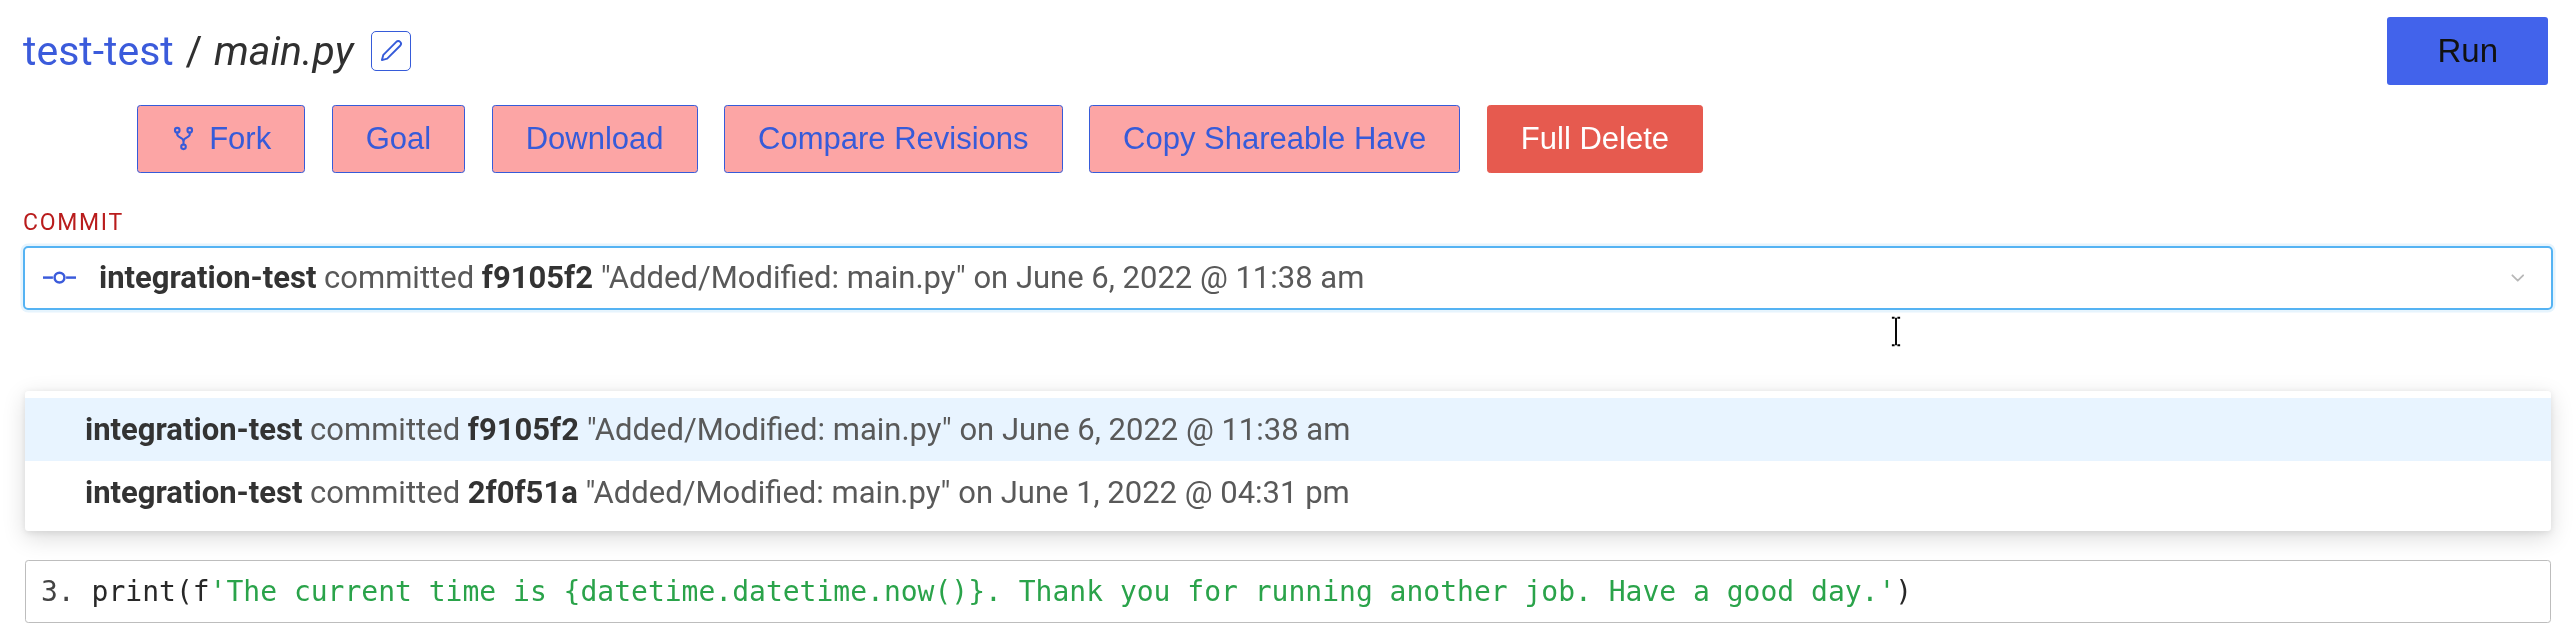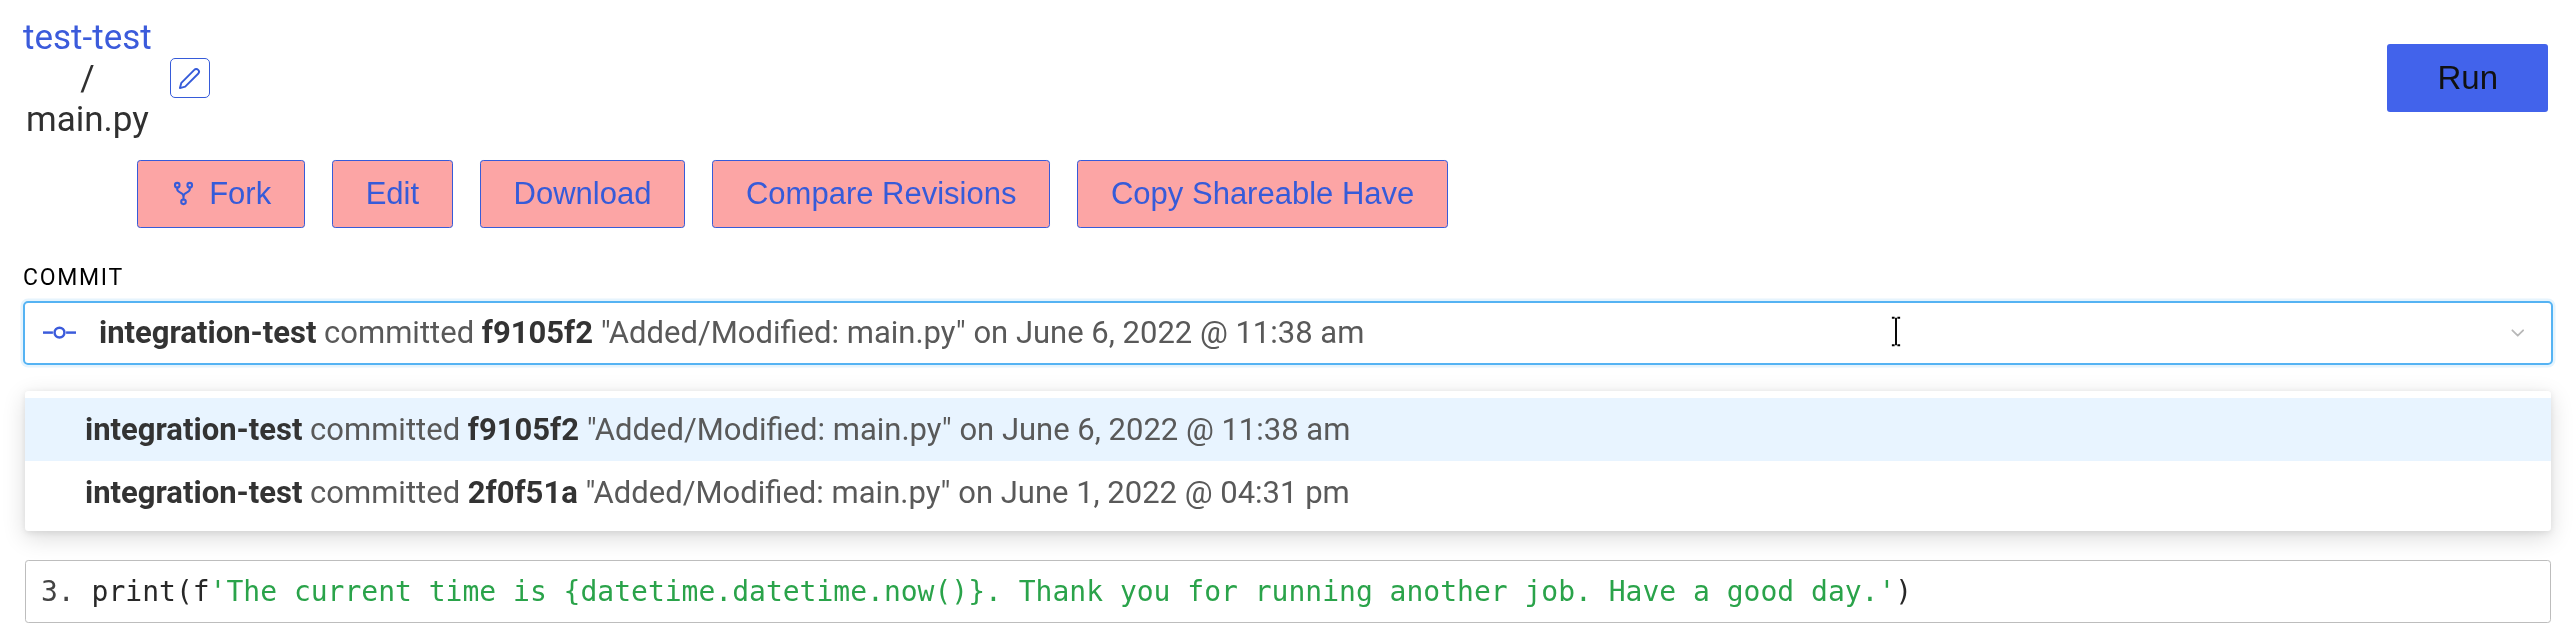--- a/index.html
+++ b/index.html
@@ -15,34 +15,33 @@
   position: relative;
   overflow: hidden;
 }
 .header-row {
   display: flex;
   align-items: center;
   padding: 16.6px 23px 20px 23px;
 }
 .breadcrumb {
   display: flex;
-  align-items: center;
-  font-size: 35px;
+  font-size: 41px;
   font-weight: 400;
-  flex-direction: column;
 }
 .breadcrumb-repo {
   color: #3b5bdb;
 }
 .breadcrumb-sep {
   color: #303030;
   margin: 0 11.6px;
 }
 .breadcrumb-file {
   color: #303030;
+  font-style: italic;
 }
 .edit-icon-btn {
   width: 40px;
   height: 40px;
   margin-left: 18px;
   border: 1.7px solid #365bd9;
   border-radius: 5px;
   background: #fff;
   display: flex;
   align-items: center;
@@ -83,21 +82,21 @@
   align-items: center;
   gap: 13.2px;
 }
 .tool-btn.danger {
   background: #e65a4f;
   color: #fff;
   border-color: #e65a4f;
 }
 .section-label {
   font-size: 23px;
-  color: #000000;
+  color: #b91c1c;
   letter-spacing: 1.7px;
   padding: 0 12px 10px 23px;
 }
 .commit-select {
   margin: 0 23px 0 23px;
   border: 2.5px solid #55b3f3;
   border-radius: 5px;
   box-shadow: 0 0 0 2.5px rgba(85,179,243,0.15);
   display: flex;
   align-items: center;
@@ -200,24 +199,25 @@
   <button class="tool-btn">
     <svg width="25" height="25" viewBox="0 0 24 24" fill="none" stroke="#365bd9" stroke-width="2" stroke-linecap="round" stroke-linejoin="round">
       <circle cx="6" cy="4" r="2.2"></circle>
         <circle cx="18" cy="4" r="2.2"></circle>
         <circle cx="12" cy="20" r="2.2"></circle>
       <path d="M6 6.2v2c0 3 6 3 6 6v3.6"></path>
         <path d="M18 6.2v2c0 3-6 3-6 6"></path>
     </svg>
     <span>Fork</span>
   </button>
-  <button class="tool-btn">Edit</button>
+  <button class="tool-btn">Goal</button>
   <button class="tool-btn">Download</button>
   <button class="tool-btn">Compare Revisions</button>
   <button class="tool-btn">Copy Shareable Have</button>
+  <button class="tool-btn danger">Full Delete</button>
 </div>
 
 <div class="section-label">COMMIT</div>
 
 <div class="commit-select">
   <svg class="commit-node-svg" width="33" height="13.2" viewBox="0 0 40 16">
     <line x1="0" y1="8" x2="12" y2="8" stroke="#3b5bdb" stroke-width="3"></line>
     <circle cx="20" cy="8" r="6" fill="#fff" stroke="#3b5bdb" stroke-width="3"></circle>
     <line x1="28" y1="8" x2="40" y2="8" stroke="#3b5bdb" stroke-width="3"></line>
   </svg>

